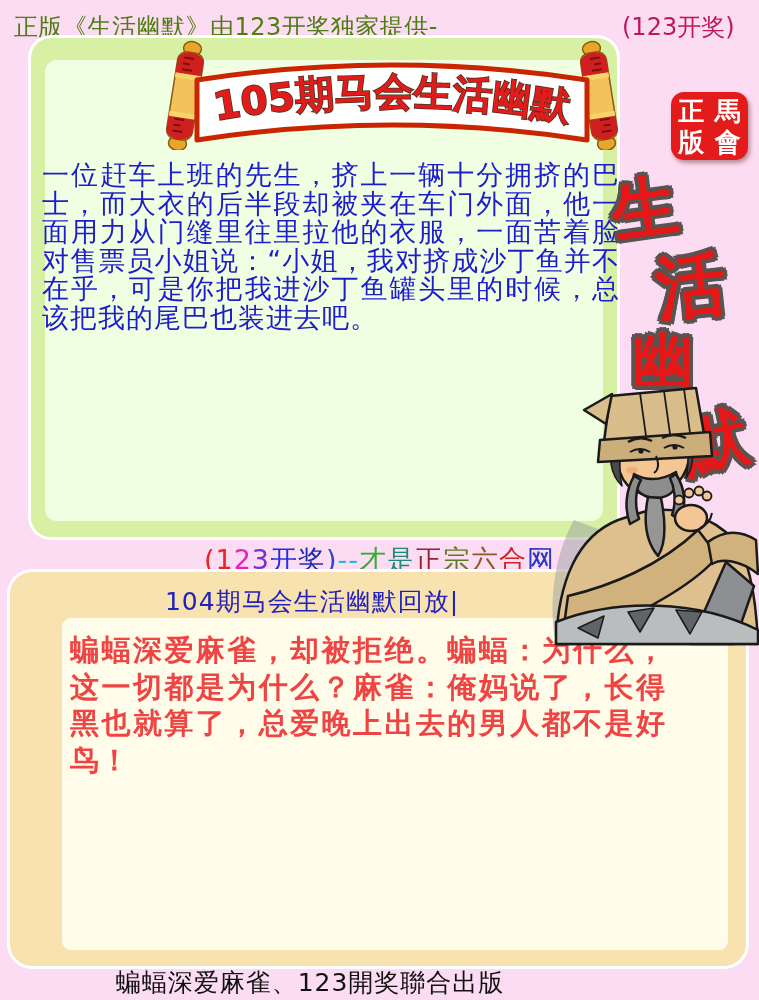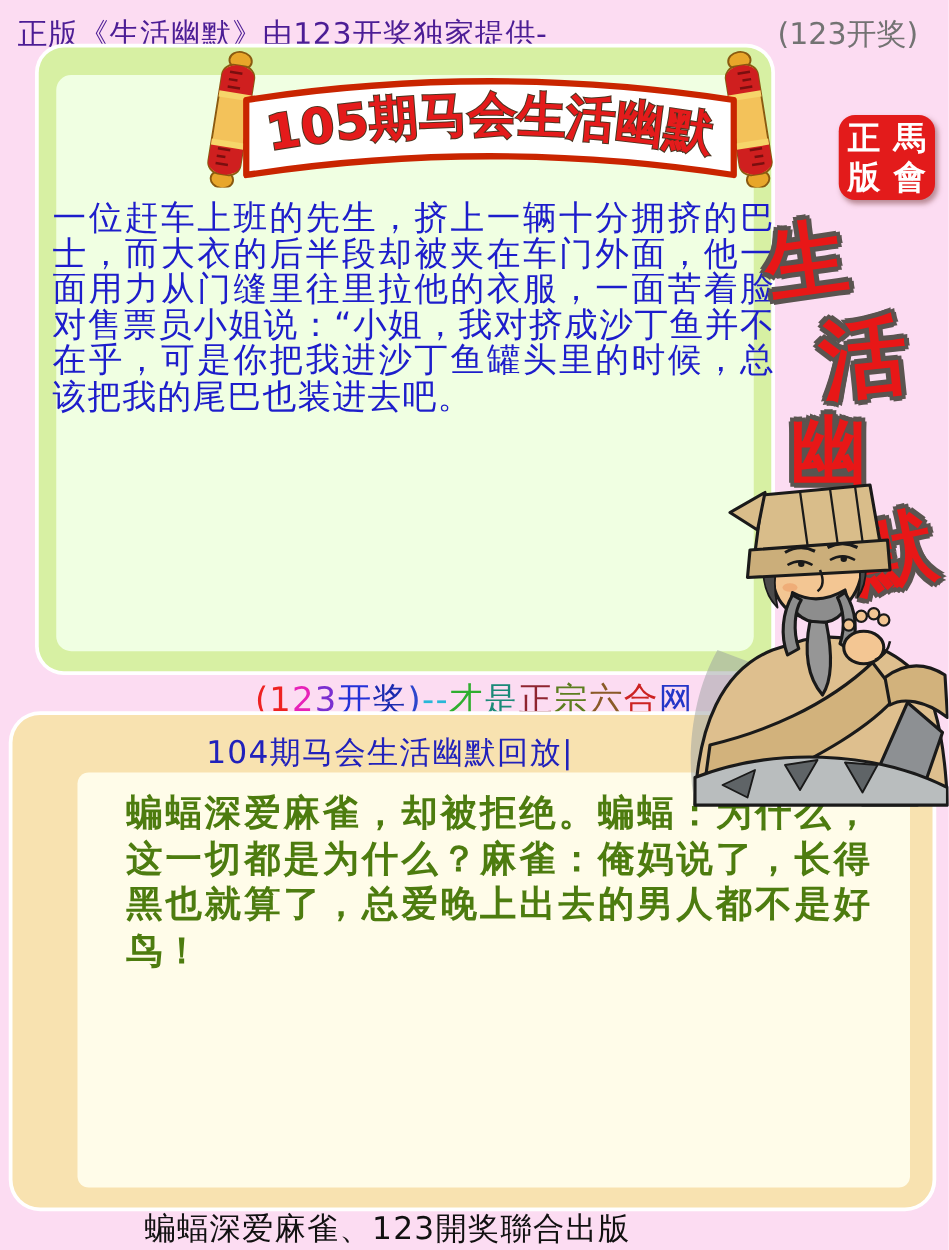--- a/index.html
+++ b/index.html
@@ -1,21 +1,21 @@
 <!DOCTYPE html>
 <html><head>
 <meta charset="utf-8">
 <style>
   html,body{margin:0;padding:0;}
   body{font-family:"DejaVu Sans","Liberation Sans",sans-serif;}
   #page{position:relative;width:759px;height:1000px;background:#fcdcf2;overflow:hidden;}
 
   
-  .hdr-left{position:absolute;left:14px;top:11px;font-size:24px;color:#4c1d95;letter-spacing:0.5px;}
-  .hdr-right{position:absolute;left:622px;top:11px;font-size:24px;color:#737373;}
+  .hdr-left{position:absolute;left:14px;top:11px;font-size:24px;color:#4d7c0f;letter-spacing:0.5px;}
+  .hdr-right{position:absolute;left:622px;top:11px;font-size:24px;color:#be185d;}
 
   
   .green-box{position:absolute;left:31px;top:38px;width:586px;height:499px;background:#d7f0a3;border-radius:20px;box-shadow:0 0 0 3px #ffffff;}
   .green-inner{position:absolute;left:14px;top:22px;width:558px;height:461px;background:#f0ffe2;border-radius:12px;}
   .joke1{position:absolute;left:42px;top:161px;width:578px;font-size:27px;line-height:28.6px;font-weight:normal;color:#1d1dcb;letter-spacing:1px;text-align:justify;}
 
   
   .banner{position:absolute;left:163px;top:40px;width:458px;height:110px;}
 
   
@@ -33,21 +33,21 @@
   
   .mascot{position:absolute;left:548px;top:380px;width:211px;height:266px;}
 
   
   .tagline{position:absolute;left:0;top:542px;width:759px;text-align:center;font-size:27px;font-weight:400;letter-spacing:1px;}
 
   
   .tan-box{position:absolute;left:10px;top:572px;width:736px;height:394px;background:#f8e2b0;border-radius:22px;box-shadow:0 0 0 3px #ffffff;}
   .replay-hdr{position:absolute;left:0;top:13px;width:736px;text-align:center;transform:translateX(-66px);font-size:25px;color:#2121bb;letter-spacing:1px;}
   .cream-inner{position:absolute;left:52px;top:46px;width:666px;height:332px;background:#fffce9;border-radius:9px;}
-  .joke2{position:absolute;left:8px;top:14px;width:596px;font-size:29px;line-height:36.6px;font-weight:bold;color:#4d7c0f;letter-spacing:1px;text-align:justify;margin-left:31px;}
+  .joke2{position:absolute;left:8px;top:14px;width:596px;font-size:29px;line-height:36.6px;font-weight:bold;color:#ef4444;letter-spacing:1px;text-align:justify;}
 
   
   .footer{position:absolute;left:0;top:966px;width:620px;text-align:center;font-size:25px;color:#111;letter-spacing:1px;}
 </style>
 </head>
 <body>
 
 <div id="page">
 
   <div class="hdr-left">正版《生活幽默》由123开奖独家提供-</div>

